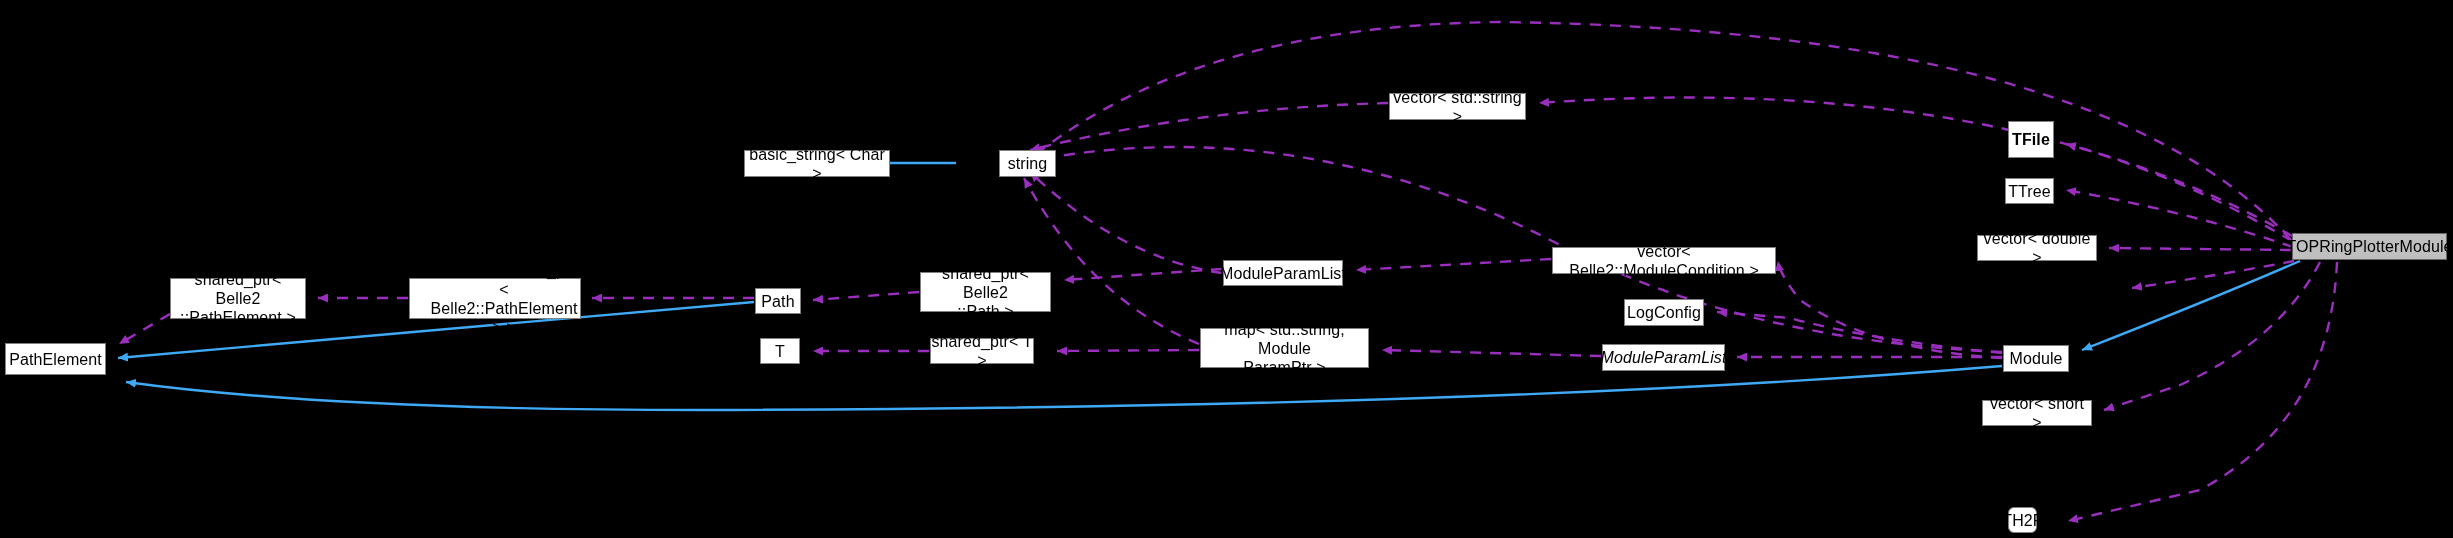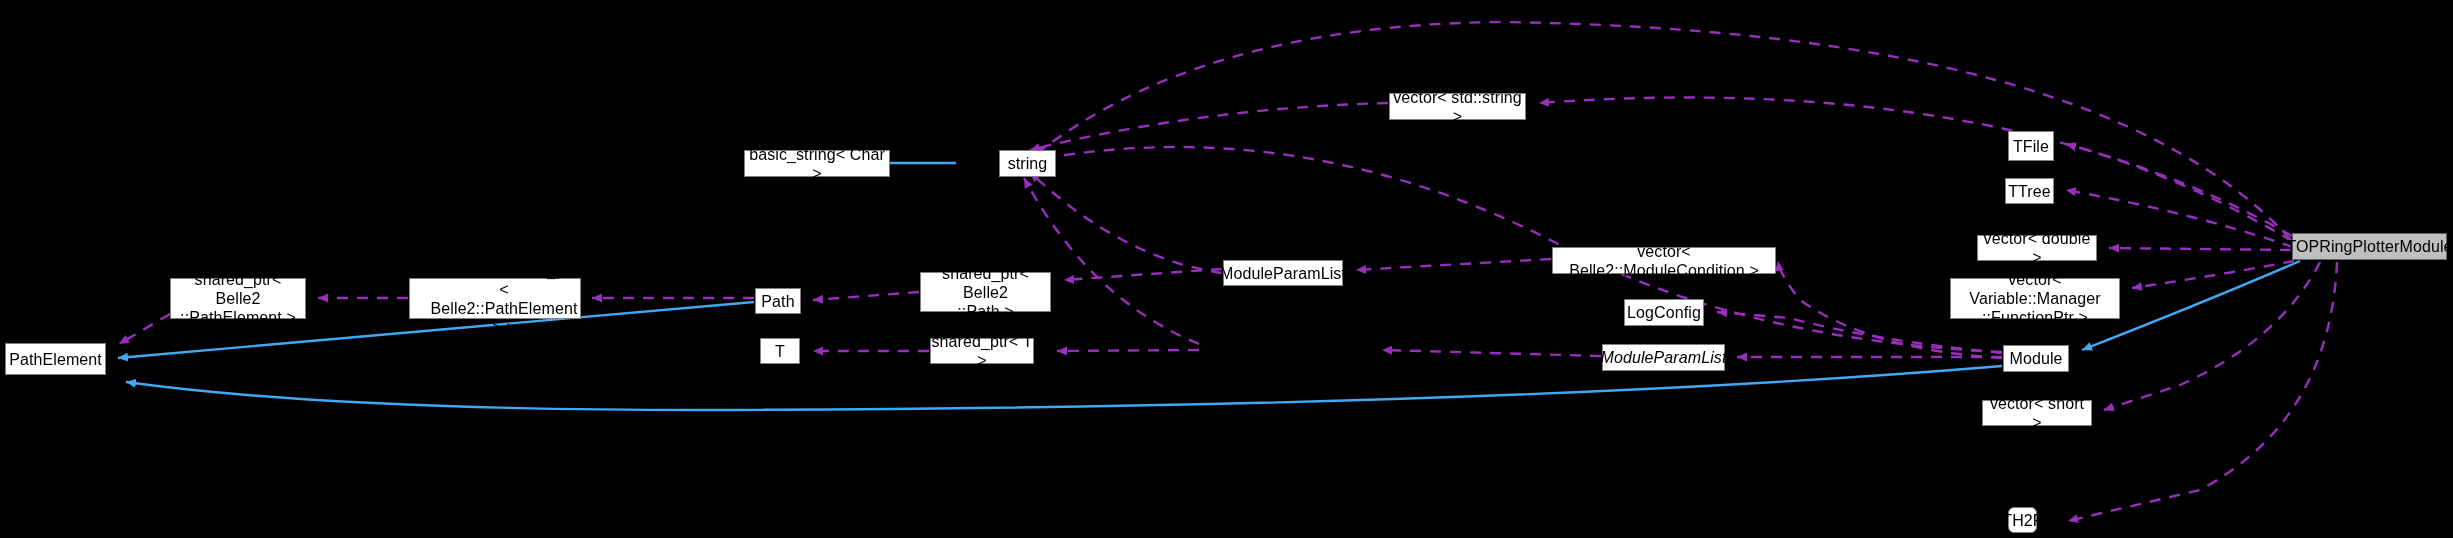--- a/index.html
+++ b/index.html
@@ -148,49 +148,49 @@
     </div>
 
     <div class="node" style="left:1389px; top:93px; width:137px; height:27px;">
       <span class="node-label">vector&lt; std::string &gt;</span>
     </div>
 
     <div class="node" style="left:1223px; top:260px; width:120px; height:26px;">
       <span class="node-label">ModuleParamList</span>
     </div>
 
+    <div class="node" style="left:1200px; top:328px; width:169px; height:40px;">
+      <span class="node-label">map&lt; std::string, Module
+ParamPtr &gt;</span>
+    </div>
 
     <div class="node" style="left:1552px; top:247px; width:224px; height:27px;">
       <span class="node-label">vector&lt; Belle2::ModuleCondition &gt;</span>
     </div>
 
     <div class="node" style="left:1624px; top:299px; width:80px; height:27px;">
       <span class="node-label">LogConfig</span>
     </div>
 
     <div class="node" style="left:1602px; top:344px; width:123px; height:27px;font-style:italic;">
       <span class="node-label">ModuleParamList</span>
     </div>
 
-    <div class="node" style="left:2008px; top:131px; width:46px; height:30px;">
+    <div class="node" style="left:2008px; top:121px; width:46px; height:37px;font-weight:bold;">
       <span class="node-label">TFile</span>
     </div>
 
     <div class="node" style="left:2005px; top:178px; width:49px; height:26px;">
       <span class="node-label">TTree</span>
     </div>
 
     <div class="node" style="left:1977px; top:235px; width:120px; height:26px;">
       <span class="node-label">vector&lt; double &gt;</span>
     </div>
 
-    <div class="node" style="left:1950px; top:278px; width:170px; height:41px;">
-      <span class="node-label">vector&lt; Variable::Manager
-::FunctionPtr &gt;</span>
-    </div>
 
     <div class="node" style="left:2003px; top:345px; width:66px; height:27px;">
       <span class="node-label">Module</span>
     </div>
 
     <div class="node" style="left:1982px; top:400px; width:110px; height:26px;">
       <span class="node-label">vector&lt; short &gt;</span>
     </div>
 
     <div class="node" style="left:2008px; top:507px; width:29px; height:26px;border-radius:6px;">

